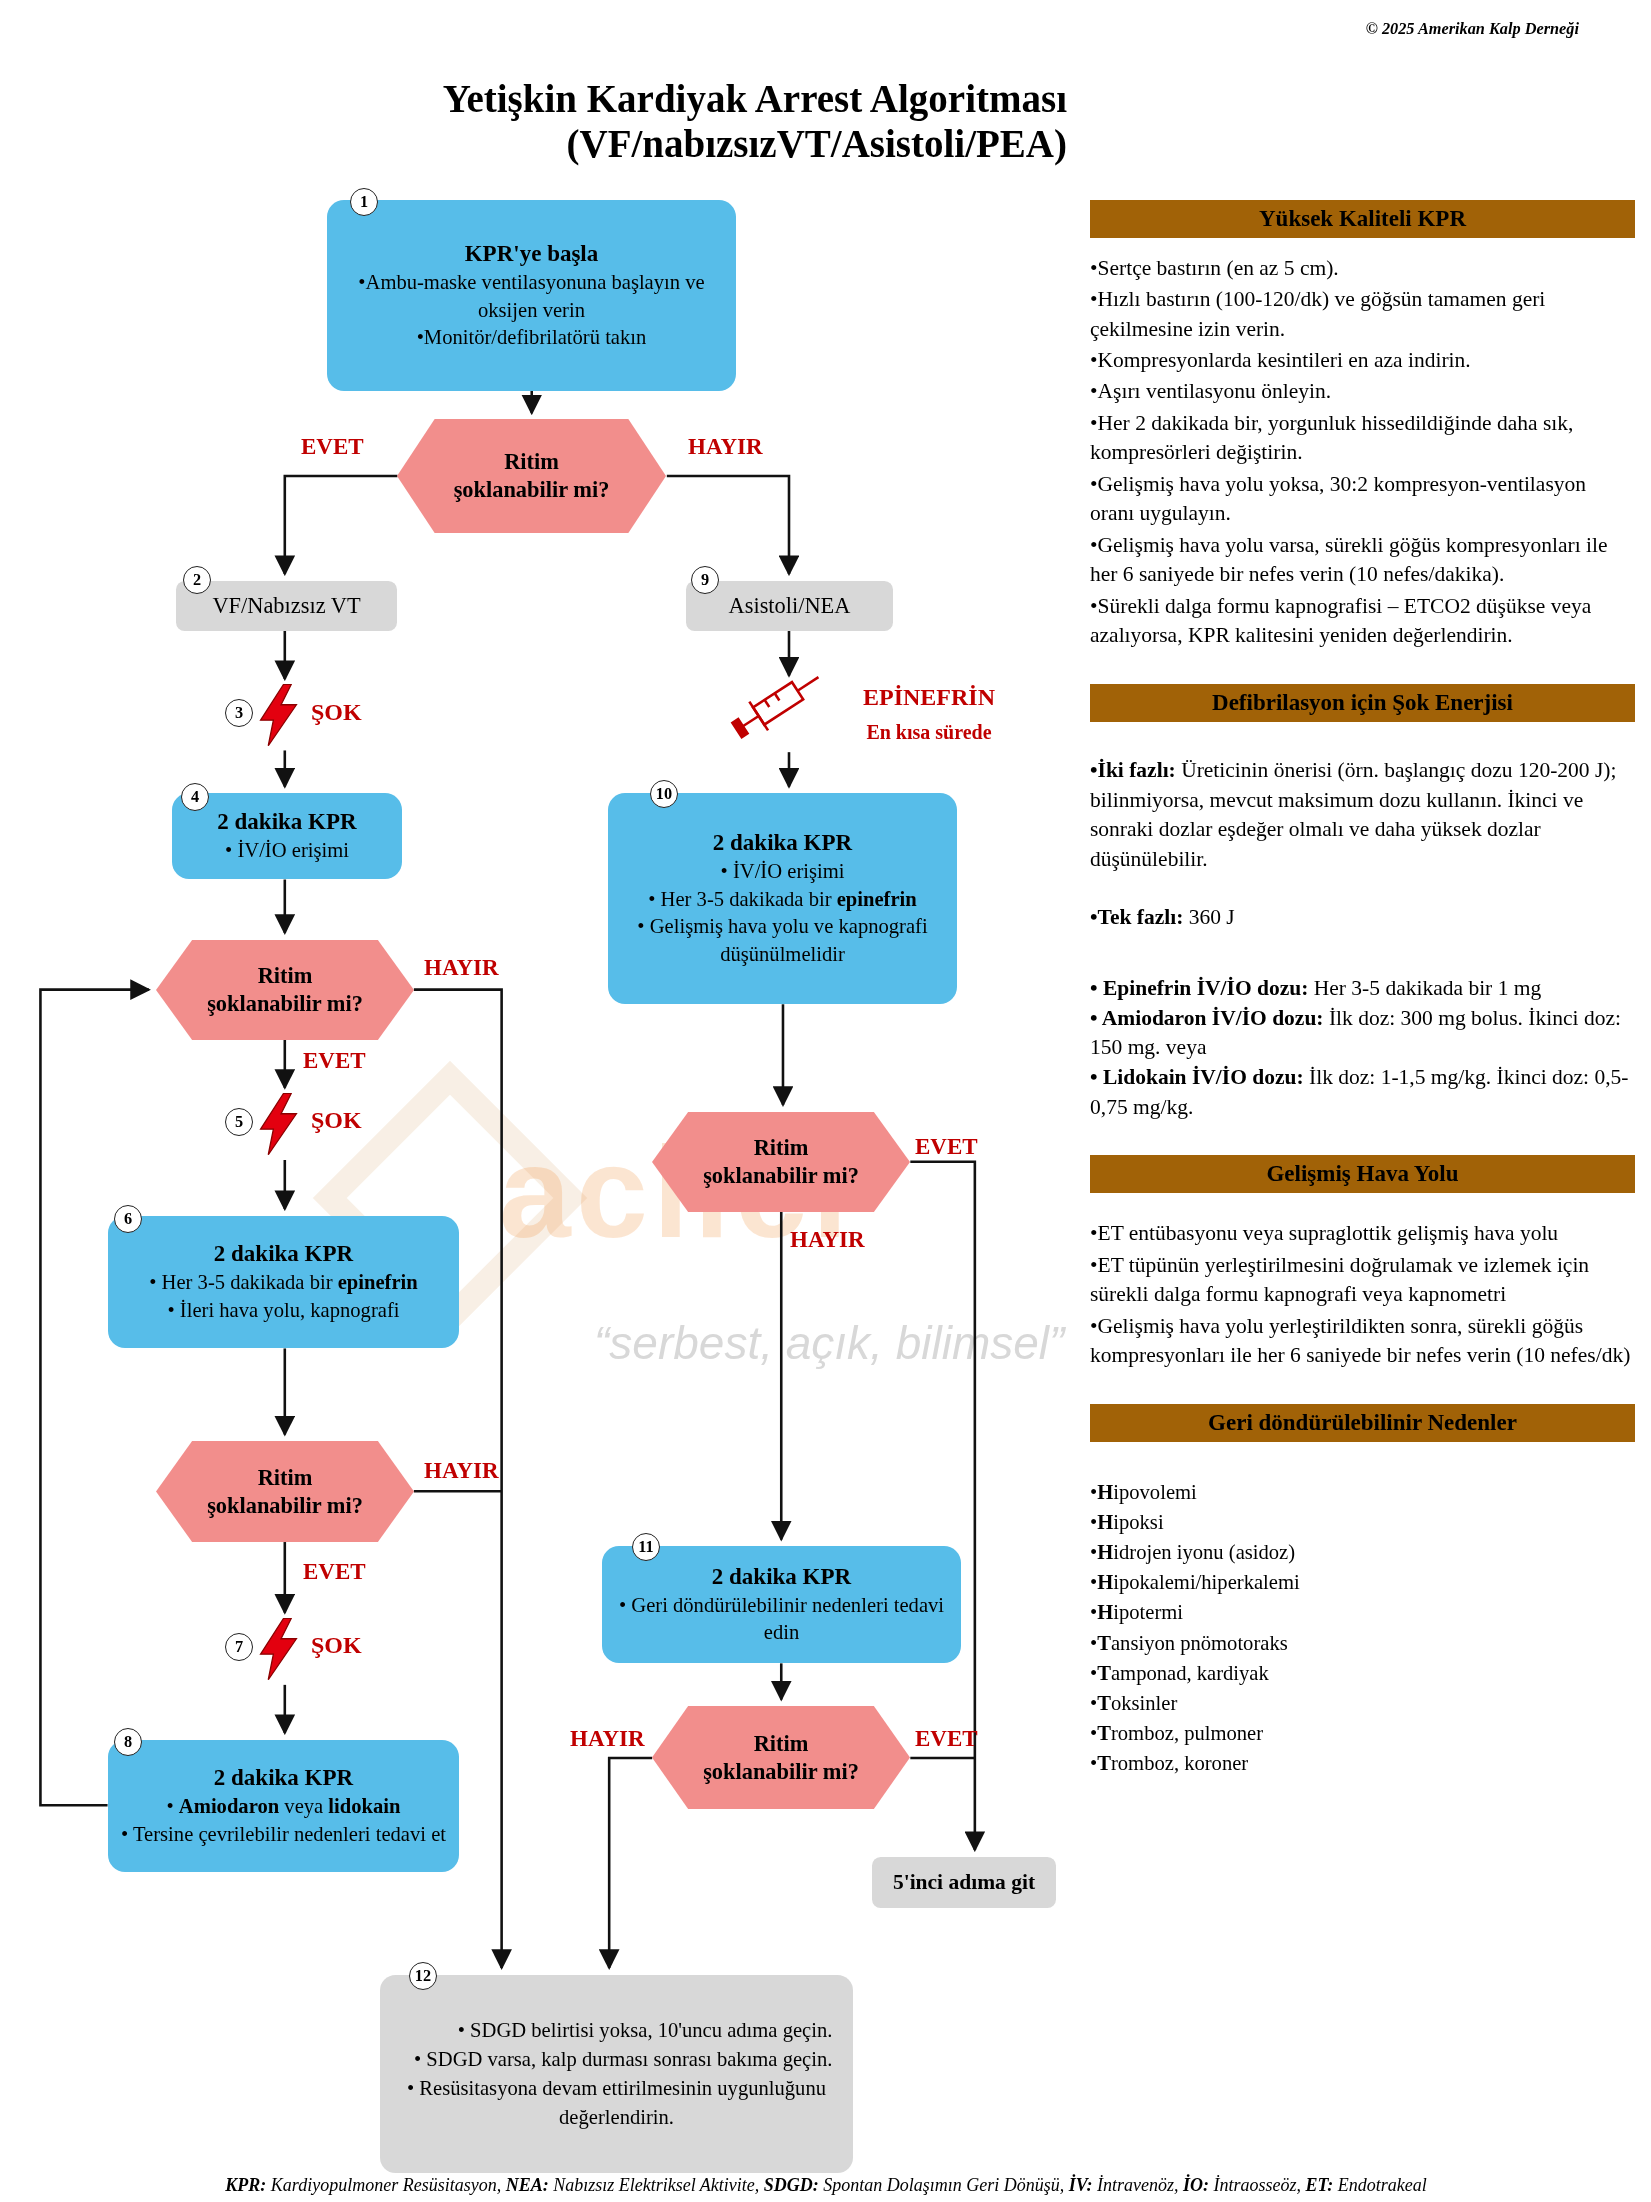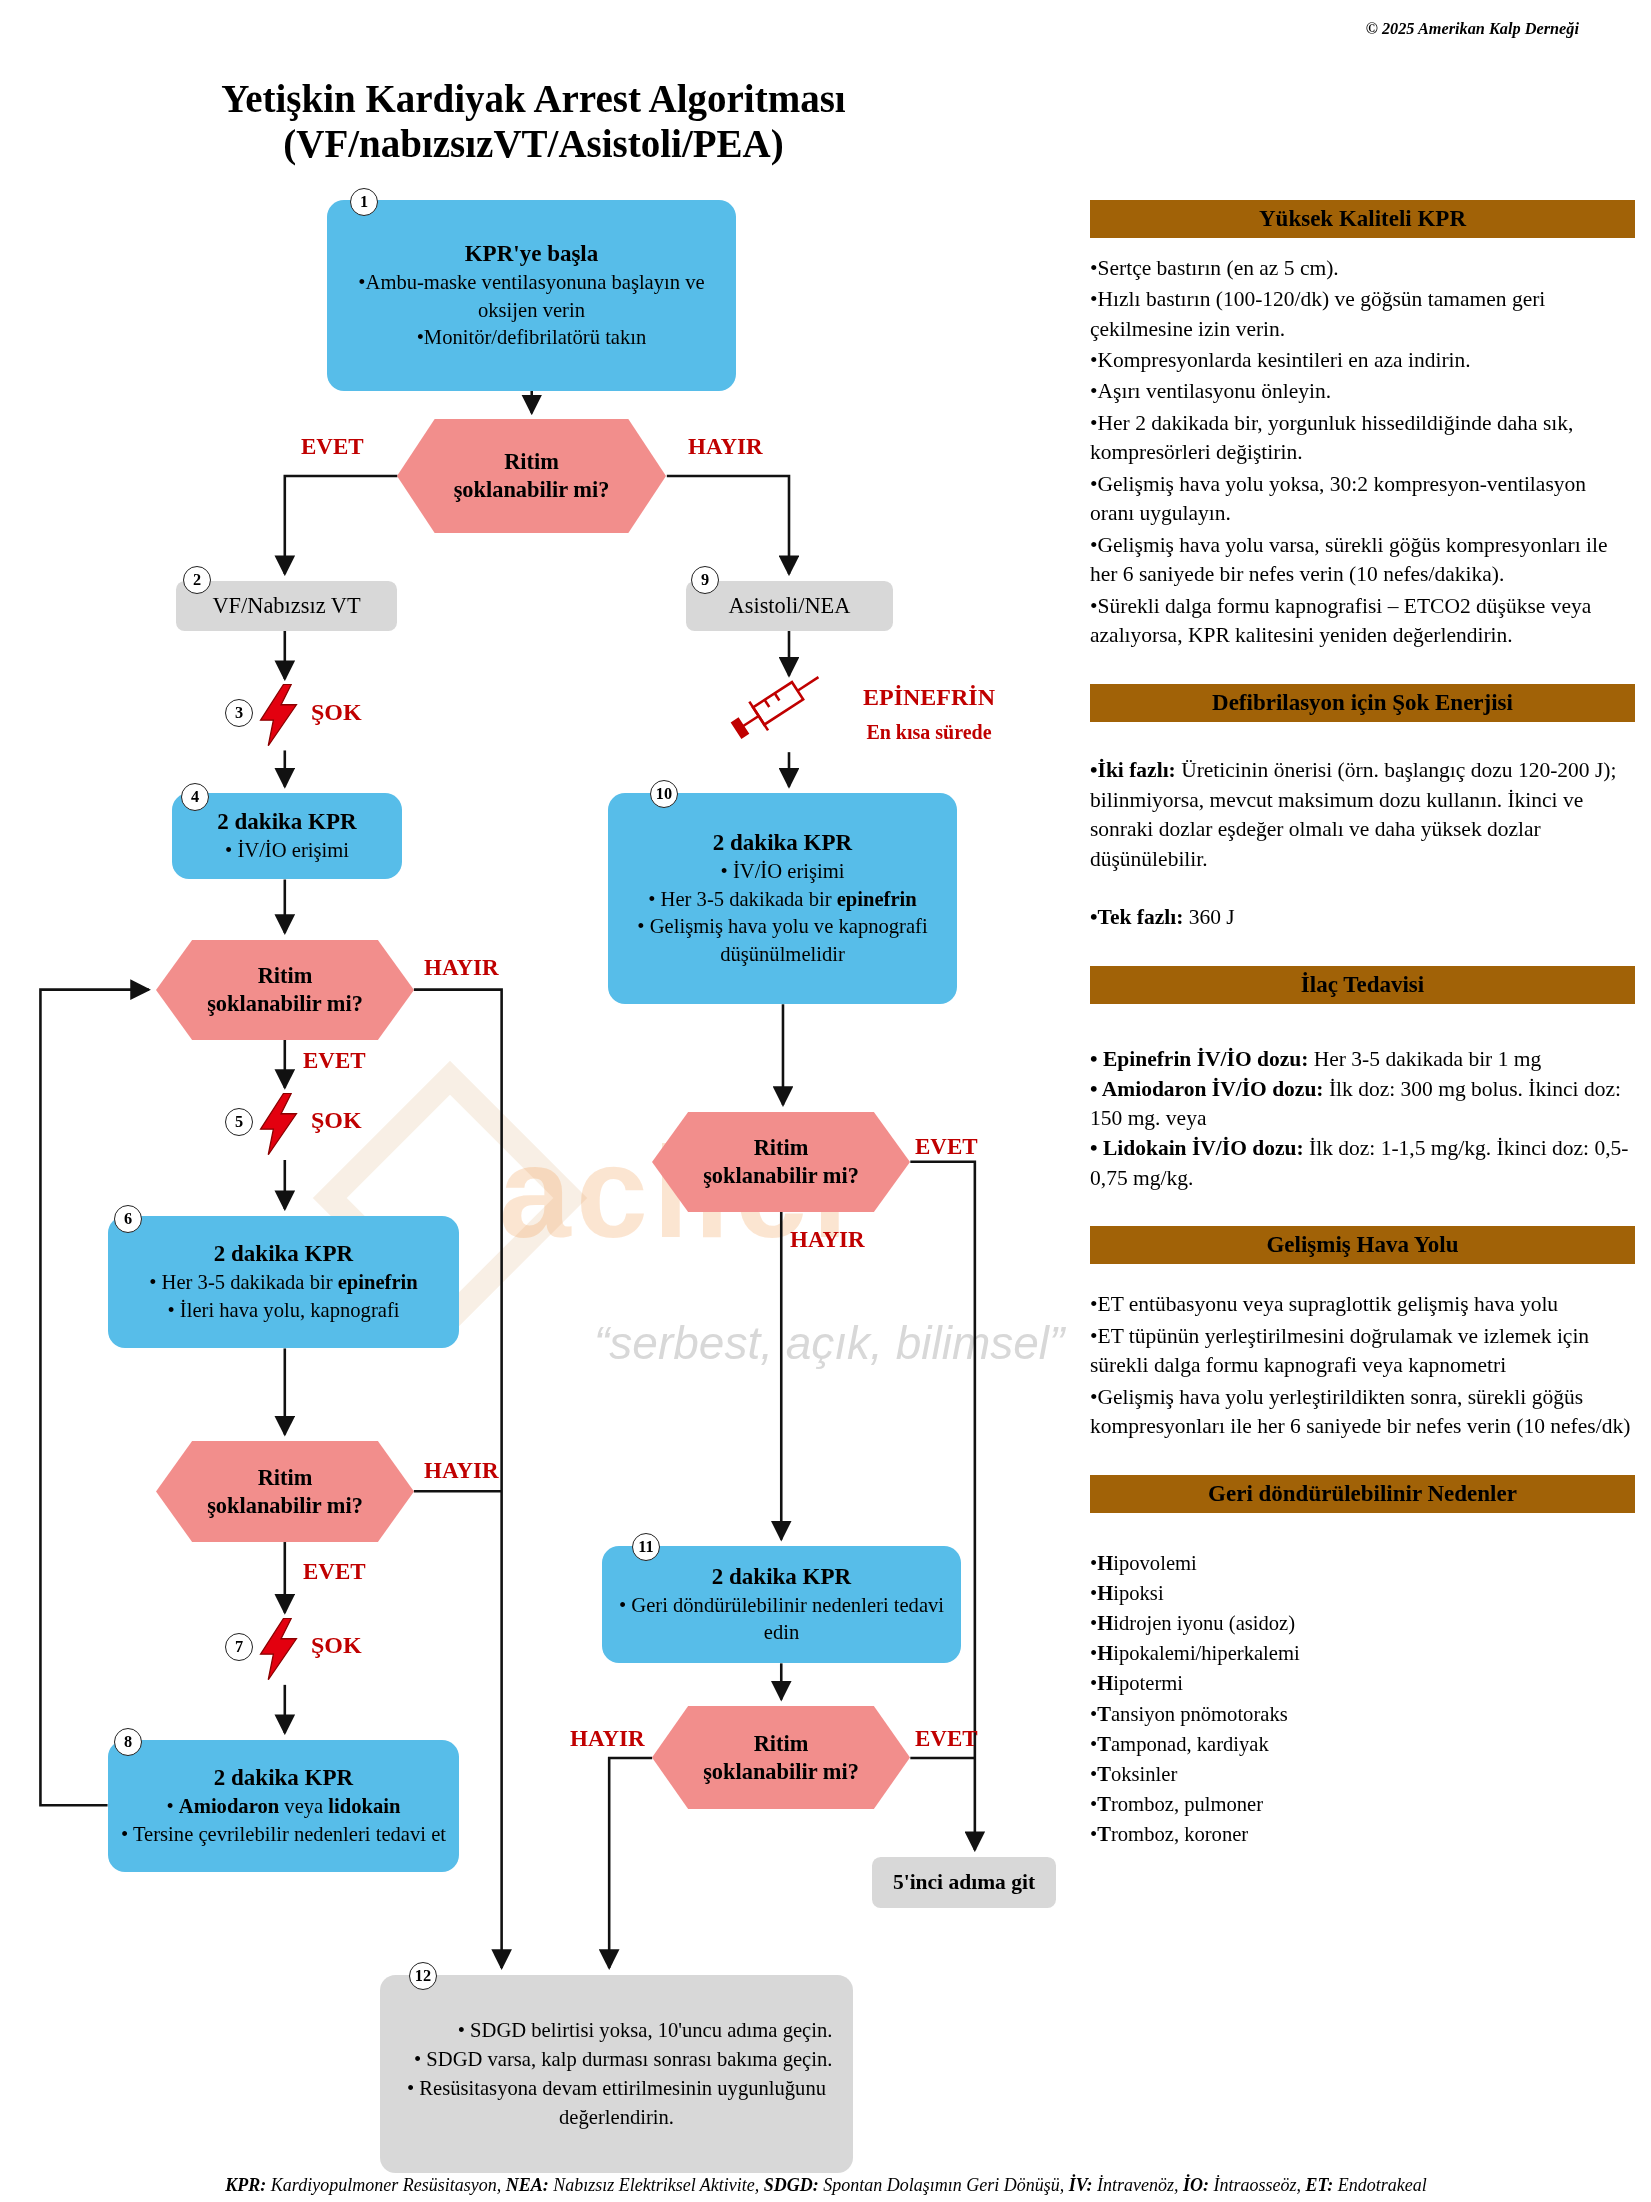--- a/index.html
+++ b/index.html
@@ -1,21 +1,21 @@
 <!DOCTYPE html>
 <html style="font-size:13.8px"><head>
 <meta charset="utf-8">
 <style>
   html,body { margin:0; padding:0; background:#ffffff; }
   .page { position:relative; width:1652px; height:2203px; background:#fff; overflow:hidden;
           font-family:"Liberation Serif", serif; color:#000; }
 
   
   .copyright { position:absolute; top:19px; right:73px; font-size:16.3px; font-weight:bold; font-style:italic; z-index:2; }
-  .title { position:absolute; top:76px; left:0; width:1067px; text-align:center; font-size:39px; font-weight:bold; z-index:2; }
+  .title { position:absolute; top:76px; left:0; width:1067px; text-align:right; font-size:39px; font-weight:bold; z-index:2; }
 
   
   .wm-logo { position:absolute; left:353px; top:1101px; width:146px; height:146px;
              border:24px solid rgba(243,226,208,0.55); transform:rotate(45deg); z-index:0; }
   .wm-brand { position:absolute; left:499px; top:1118px; font-family:"Liberation Sans", sans-serif;
               font-size:129px; font-weight:bold; color:#F08C33; opacity:0.22; letter-spacing:5.2px; z-index:0; }
   .wm-slogan { position:absolute; left:594px; top:1316px; font-family:"Liberation Sans", sans-serif;
                font-style:italic; font-size:46px; color:#8a8a8a; opacity:0.33; z-index:0; }
 
   
@@ -258,21 +258,20 @@
 
     <div class="sec">
       <div class="phead">Defibrilasyon için Şok Enerjisi</div>
       <div class="pbody" style="margin-top:34px;">
         <div class="ppara"><span class="b">•İki fazlı:</span><span> Üreticinin önerisi (örn. başlangıç dozu 120-200 J); bilinmiyorsa, mevcut maksimum dozu kullanın. İkinci ve sonraki dozlar eşdeğer olmalı ve daha yüksek dozlar düşünülebilir.</span></div>
         <div class="ppara"><span class="b">•Tek fazlı:</span><span> 360 J</span></div>
       </div>
     </div>
 
     <div class="sec">
-      <div class="phead">İlaç Tedavisi</div>
       <div class="pbody" style="margin-top:41px;">
         <div><span class="b">• Epinefrin İV/İO dozu:</span><span> Her 3-5 dakikada bir 1 mg</span></div>
         <div><span class="b">• Amiodaron İV/İO dozu:</span><span> İlk doz: 300 mg bolus. İkinci doz: 150 mg. veya</span></div>
         <div><span class="b">• Lidokain İV/İO dozu:</span><span> İlk doz: 1-1,5 mg/kg. İkinci doz: 0,5-0,75 mg/kg.</span></div>
       </div>
     </div>
 
     <div class="sec">
       <div class="phead">Gelişmiş Hava Yolu</div>
       <ul class="plist pbody" style="margin-top:26px;">

